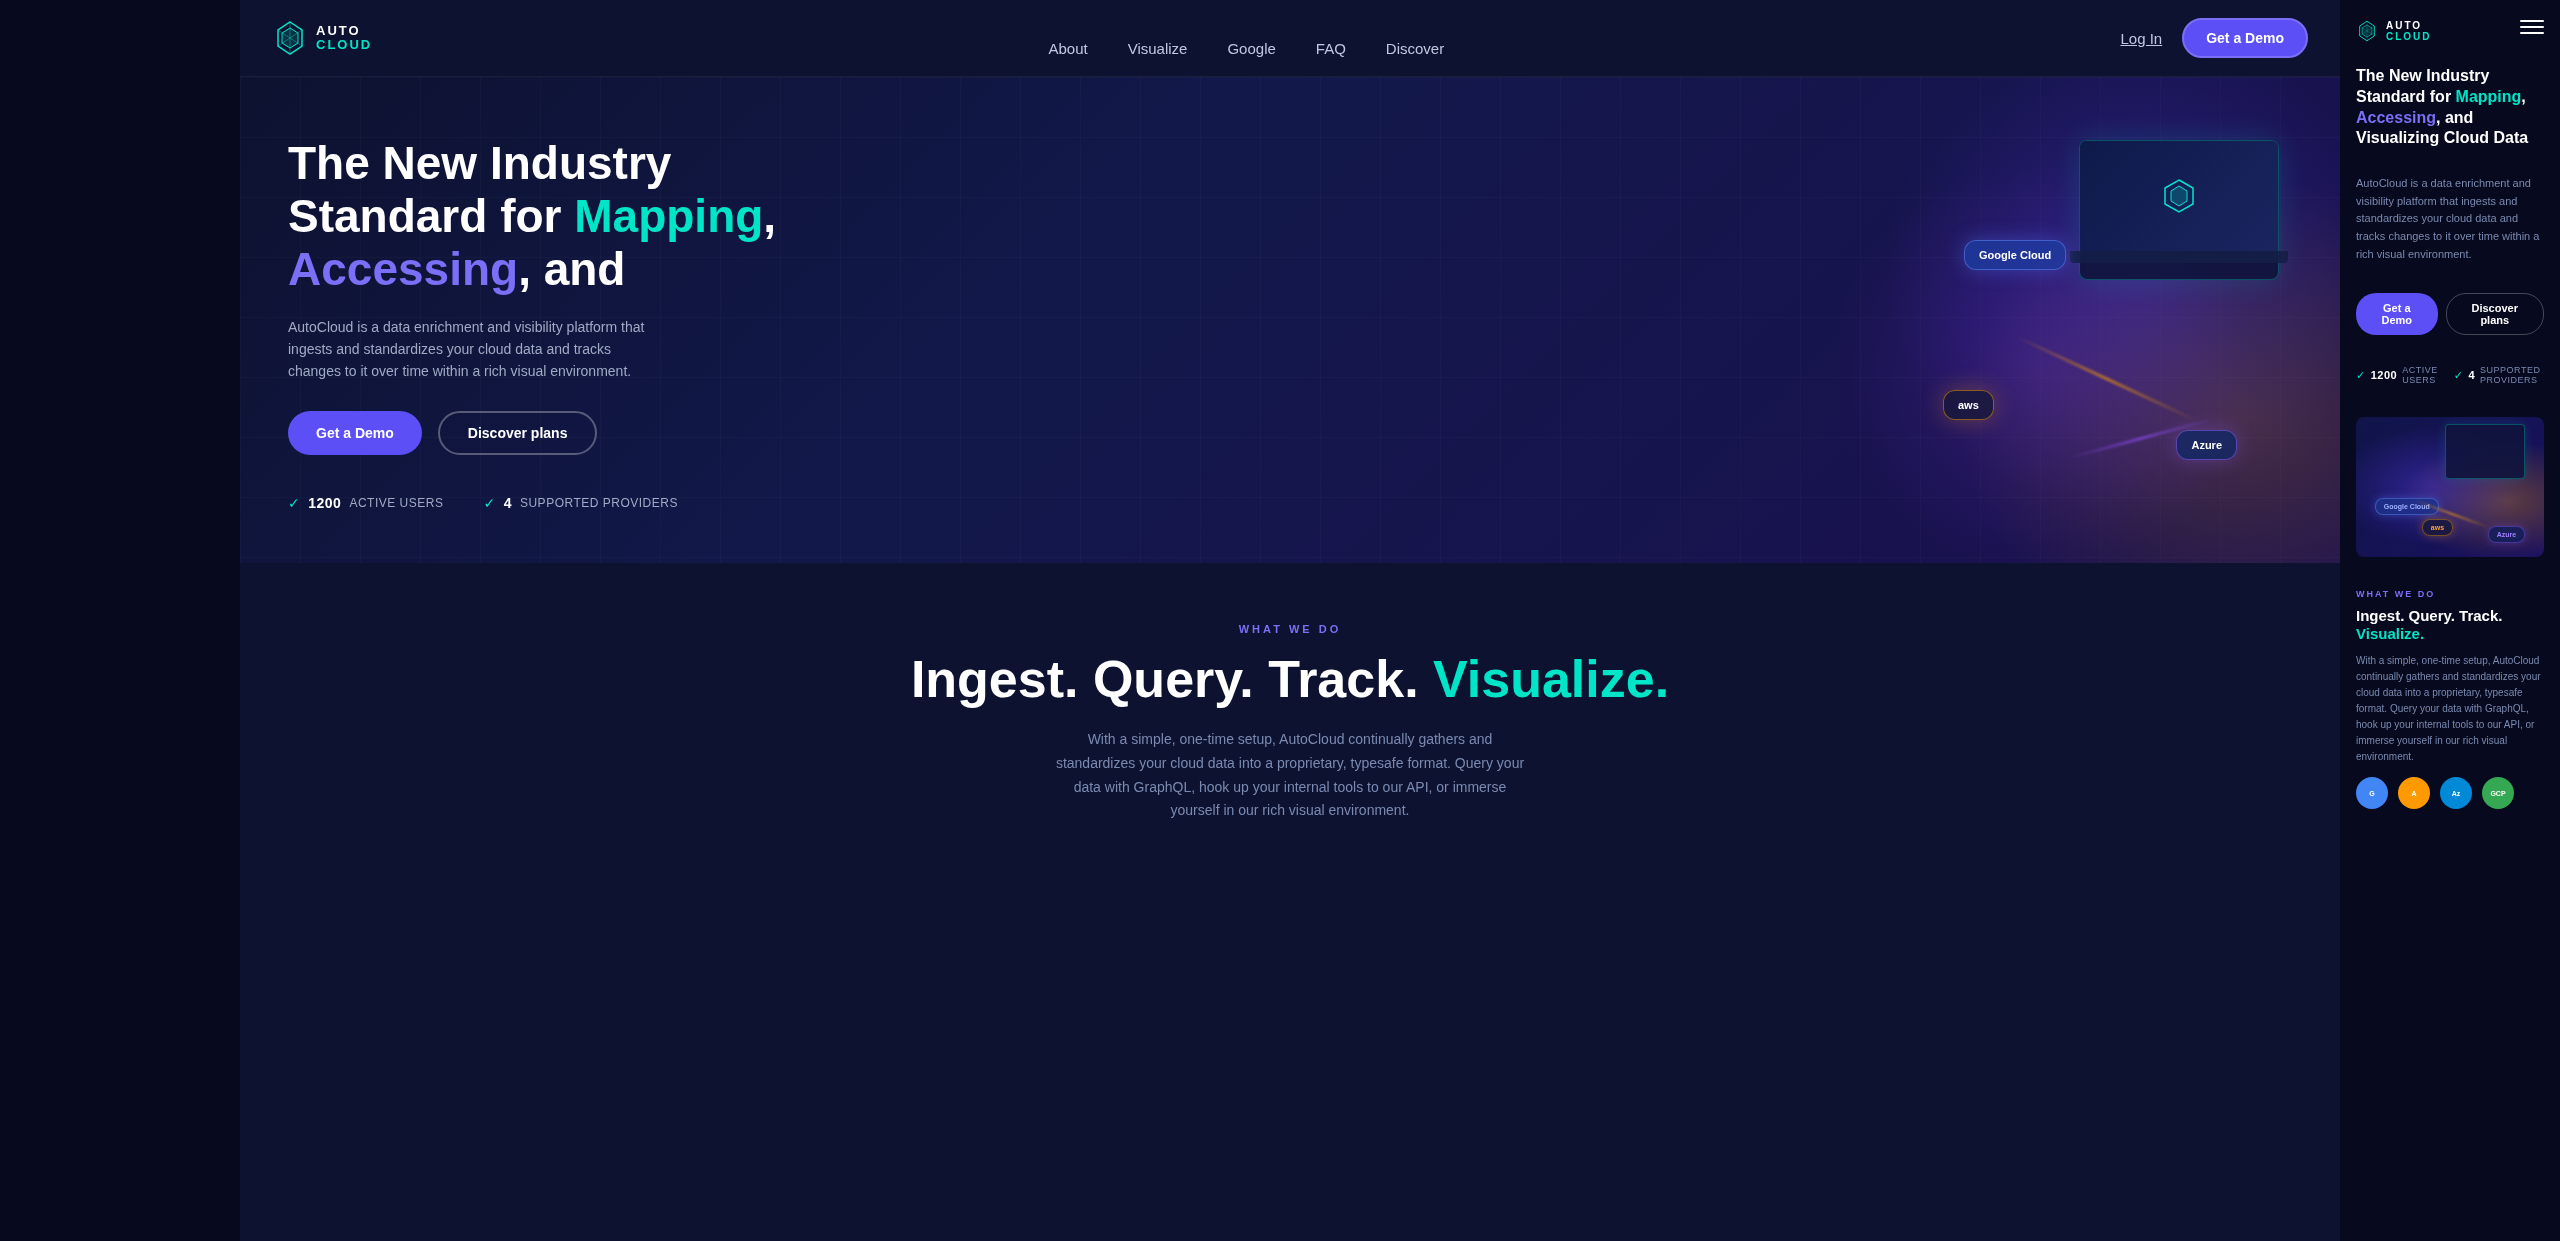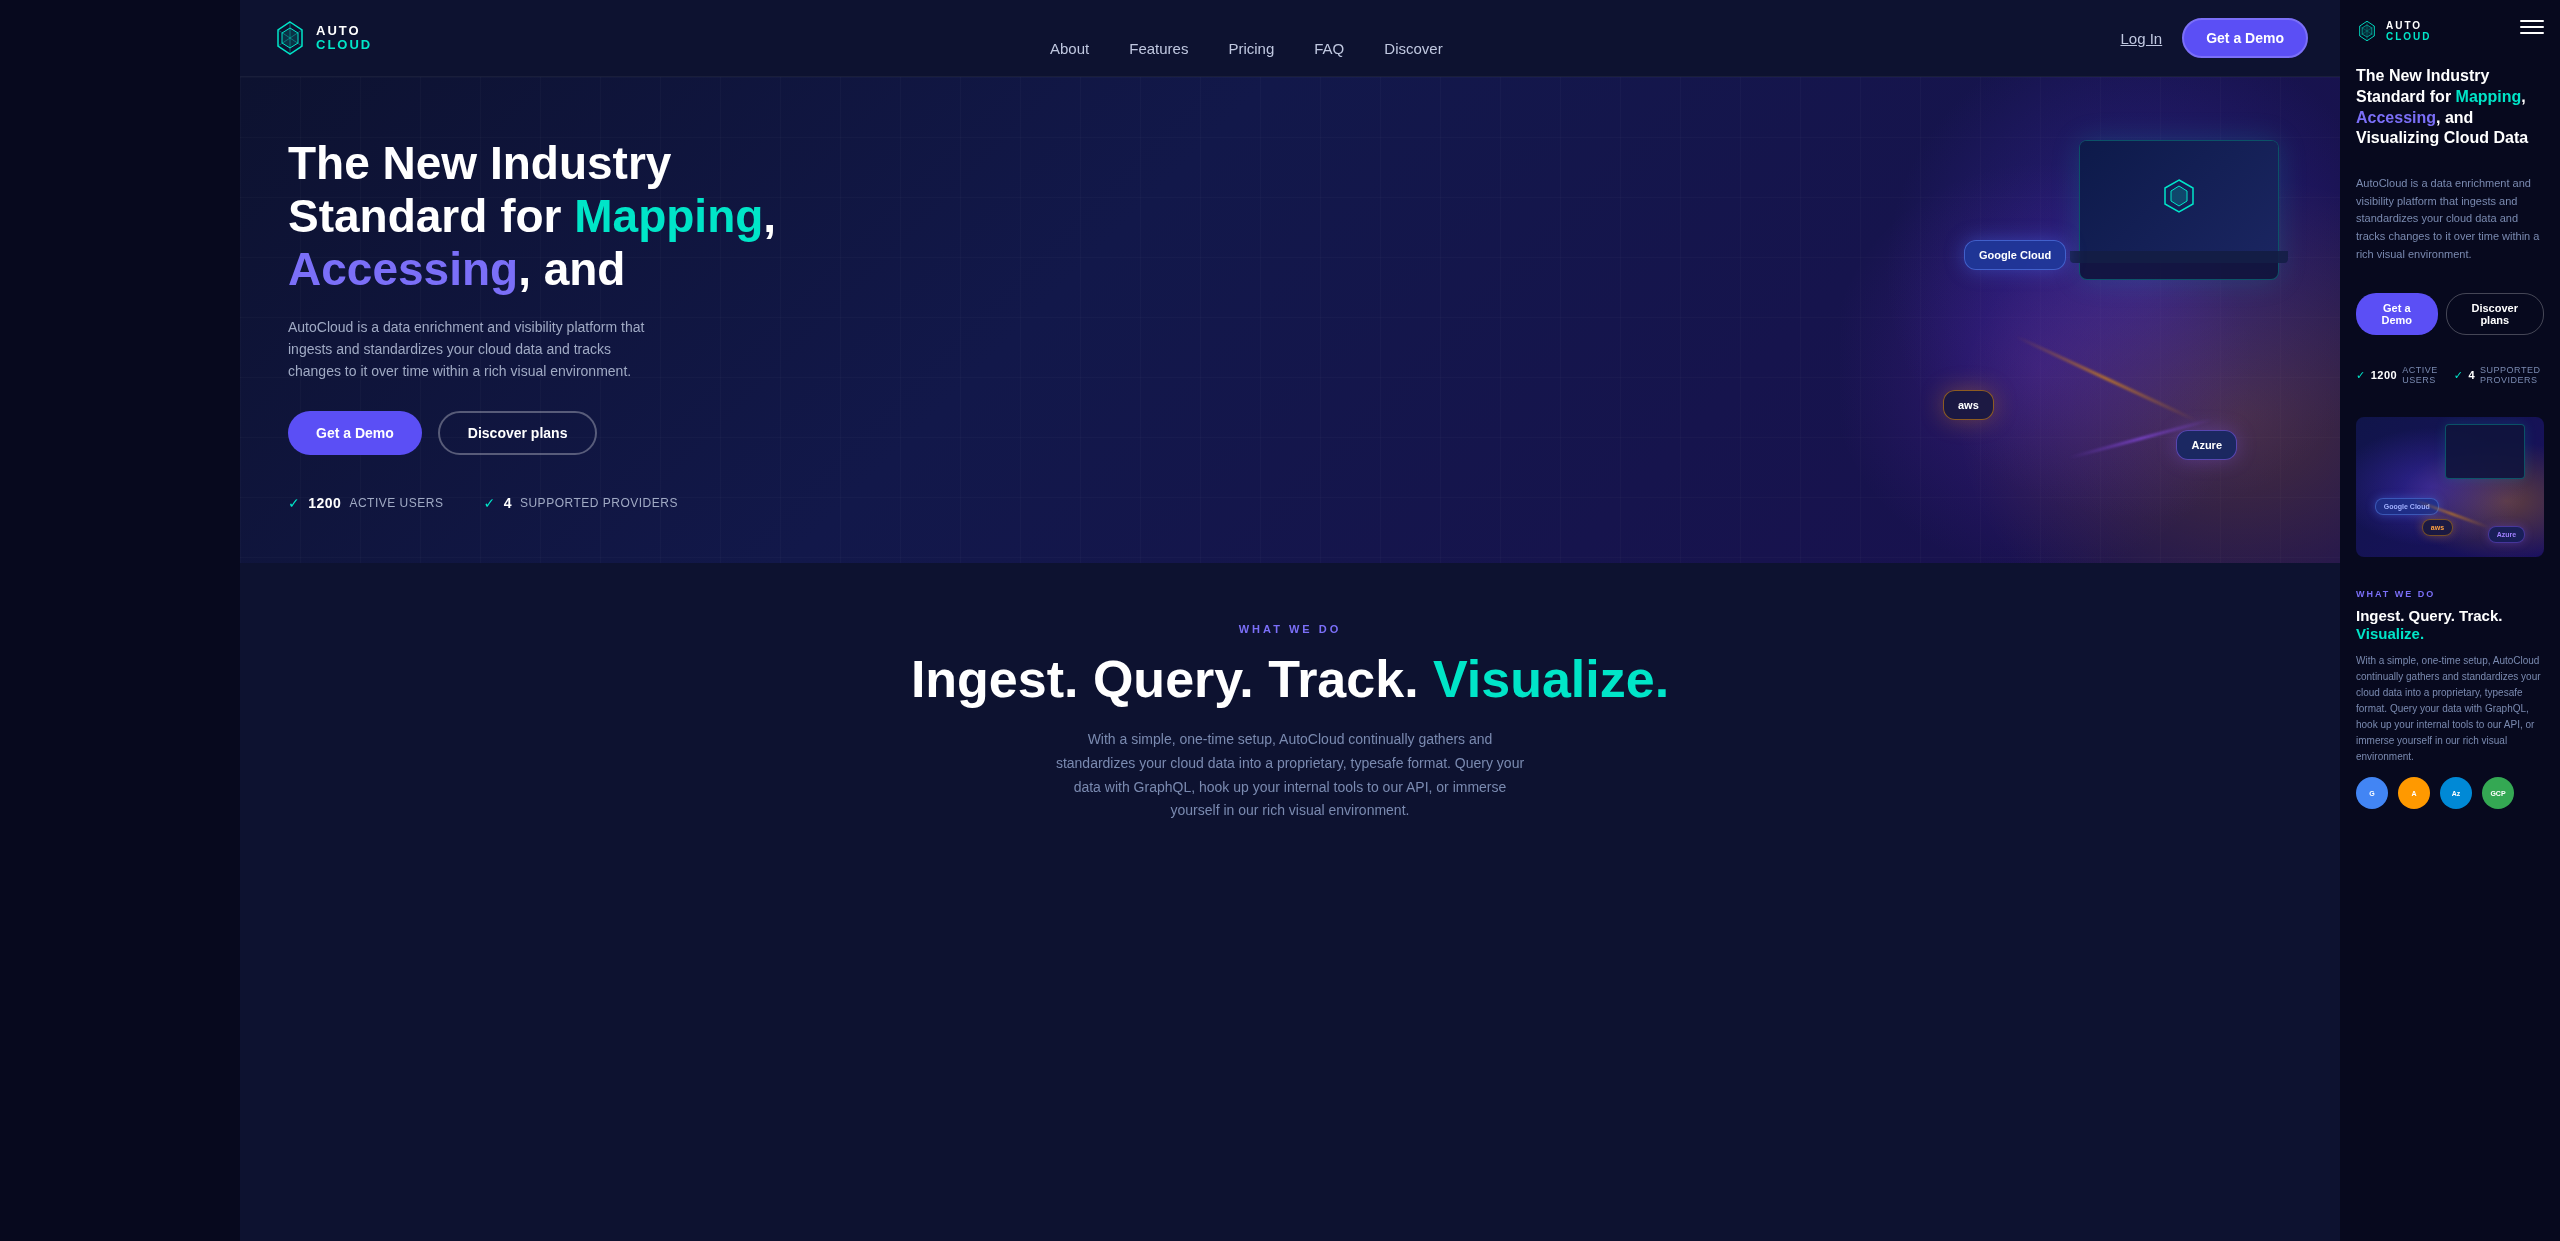--- a/index.html
+++ b/index.html
@@ -604,22 +604,22 @@
         <line x1="30" y1="10" x2="6" y2="26" stroke="#00e5c8" stroke-width="0.8" opacity="0.5"></line>
       </svg>
       <div class="logo-text">
         <span class="auto">AUTO</span>
         <span class="cloud">CLOUD</span>
       </div>
     </a>
 
     <div class="nav-links">
       <a class="nav-link" href="#">About</a>
-      <a class="nav-link" href="#">Features</a>
-      <a class="nav-link" href="#">Pricing</a>
+      <a class="nav-link" href="#">Visualize</a>
+      <a class="nav-link" href="#">Google</a>
       <a class="nav-link" href="#">FAQ</a>
       <a class="nav-link" href="#">Discover</a>
     </div>
 
     <div class="nav-actions">
       <button class="btn-login">Log In</button>
       <button class="btn-demo">Get a Demo</button>
     </div>
   </nav>
 

